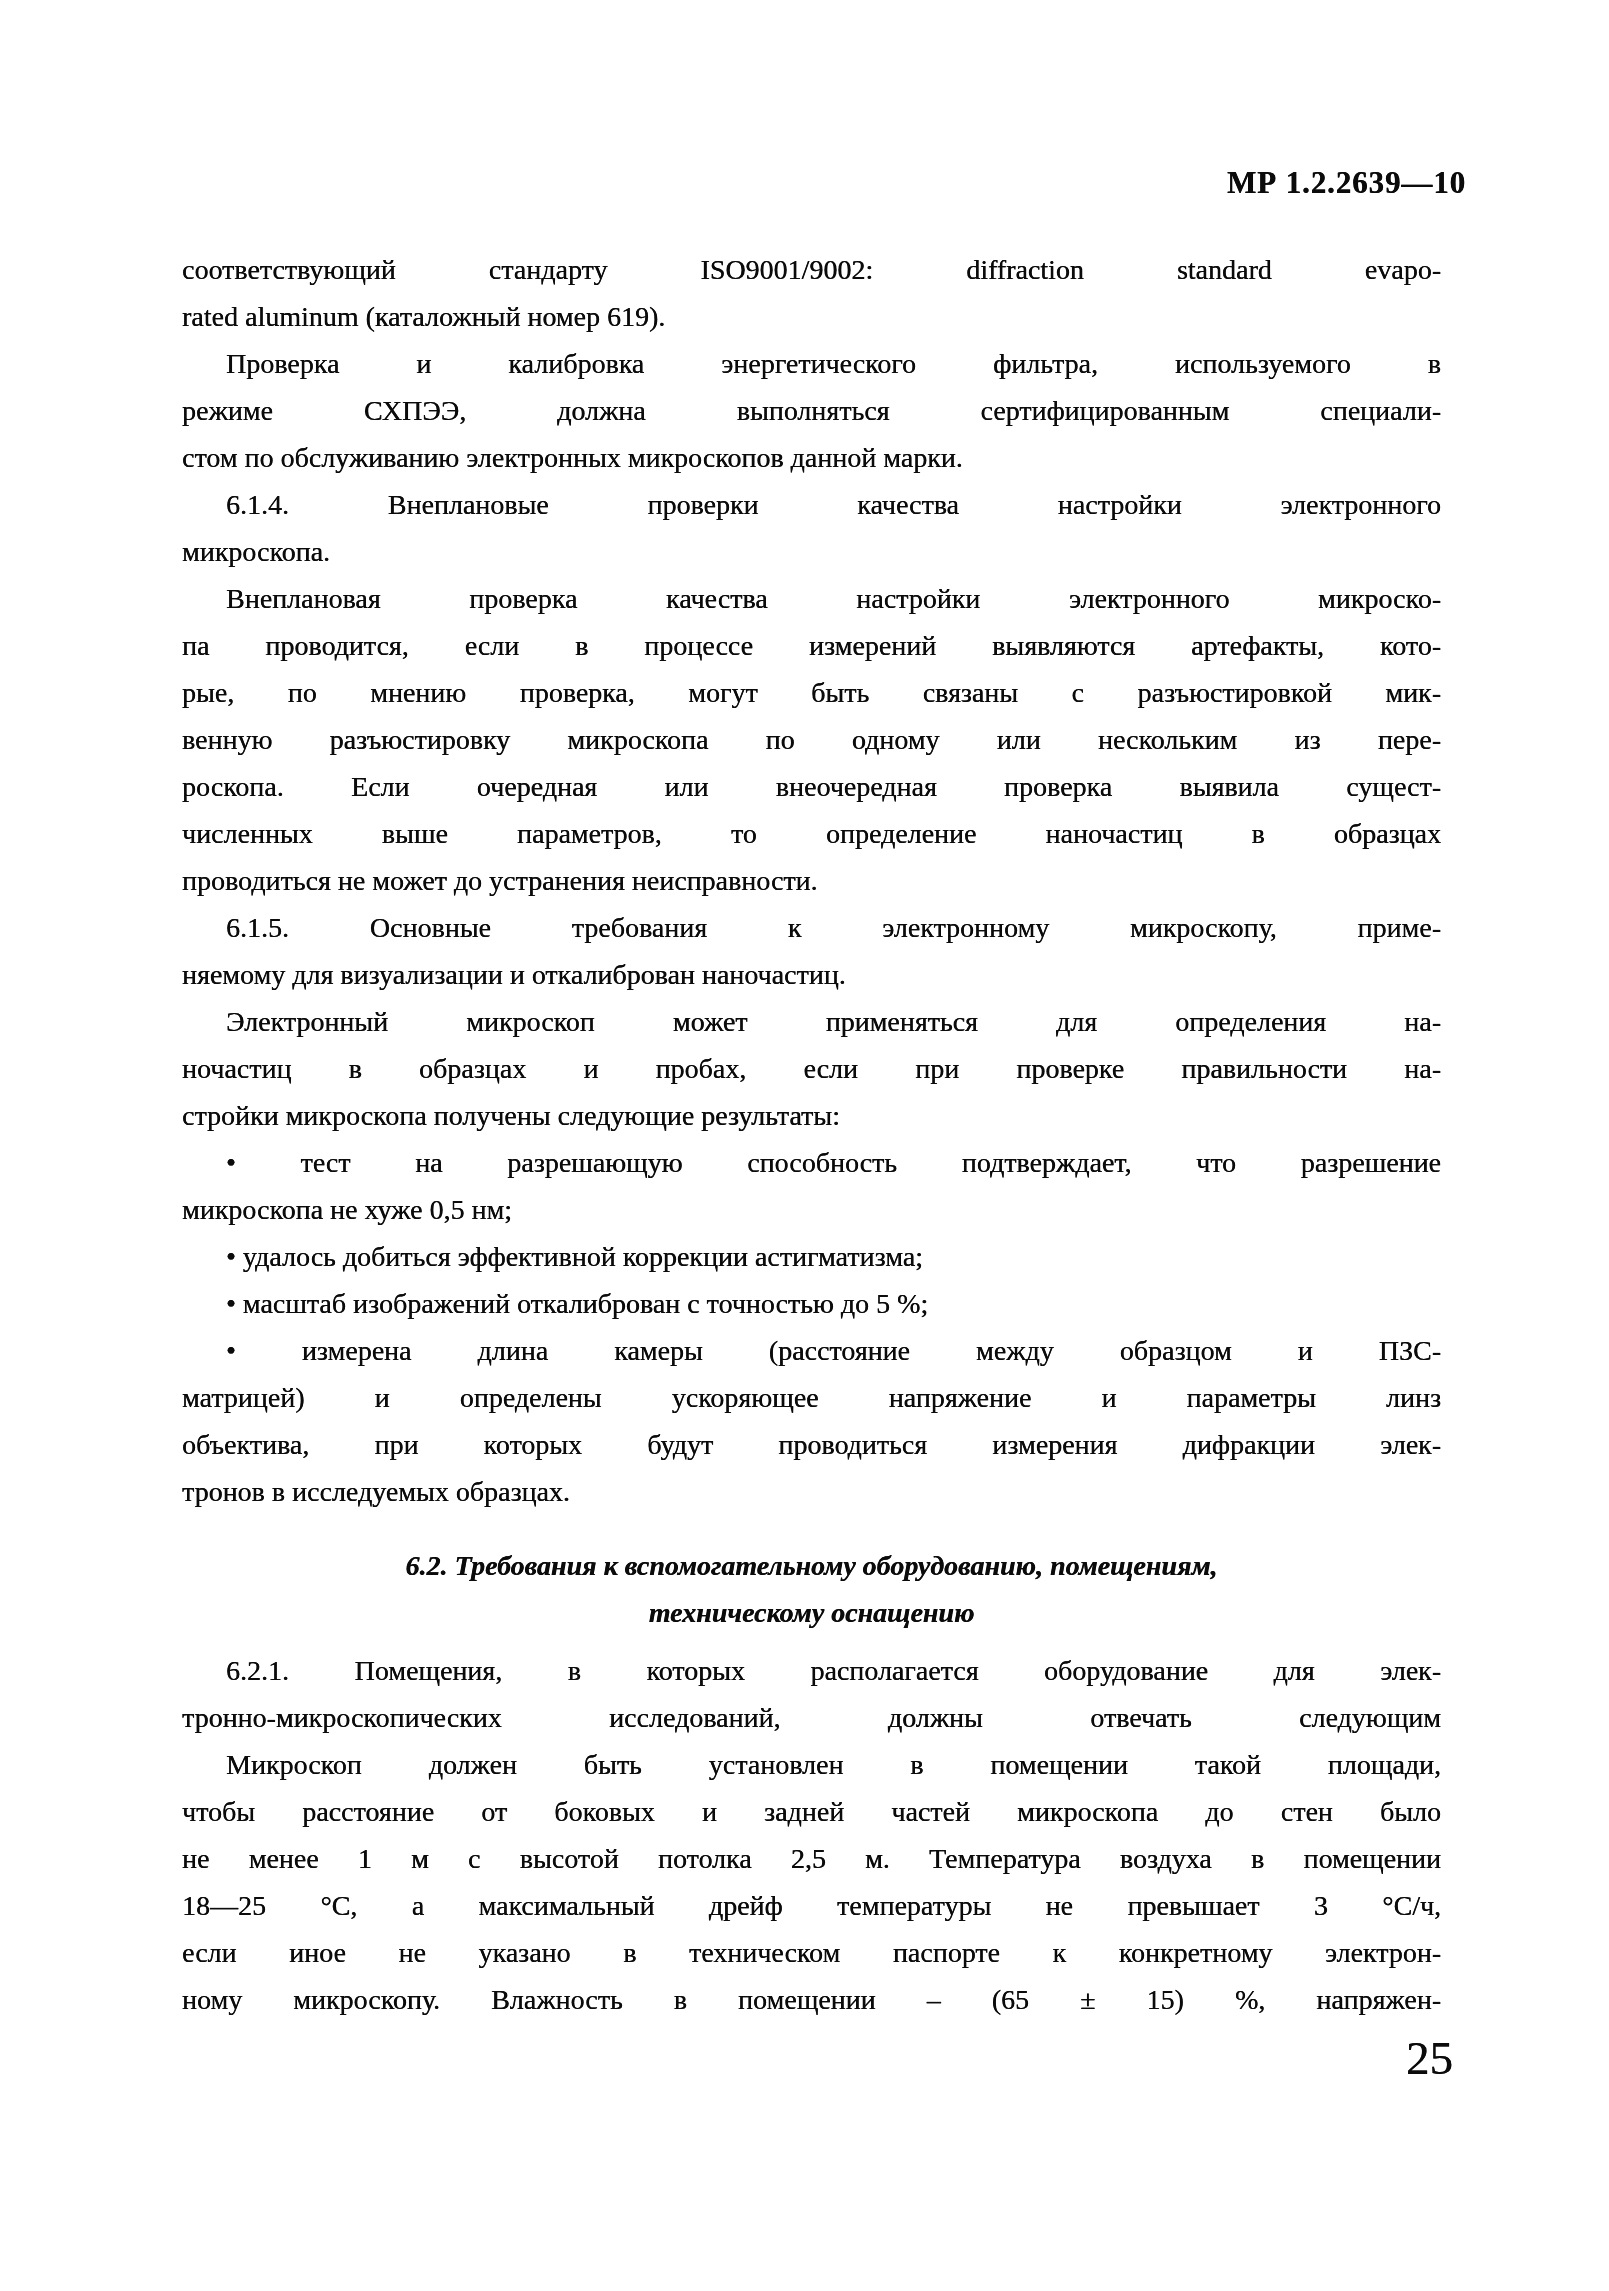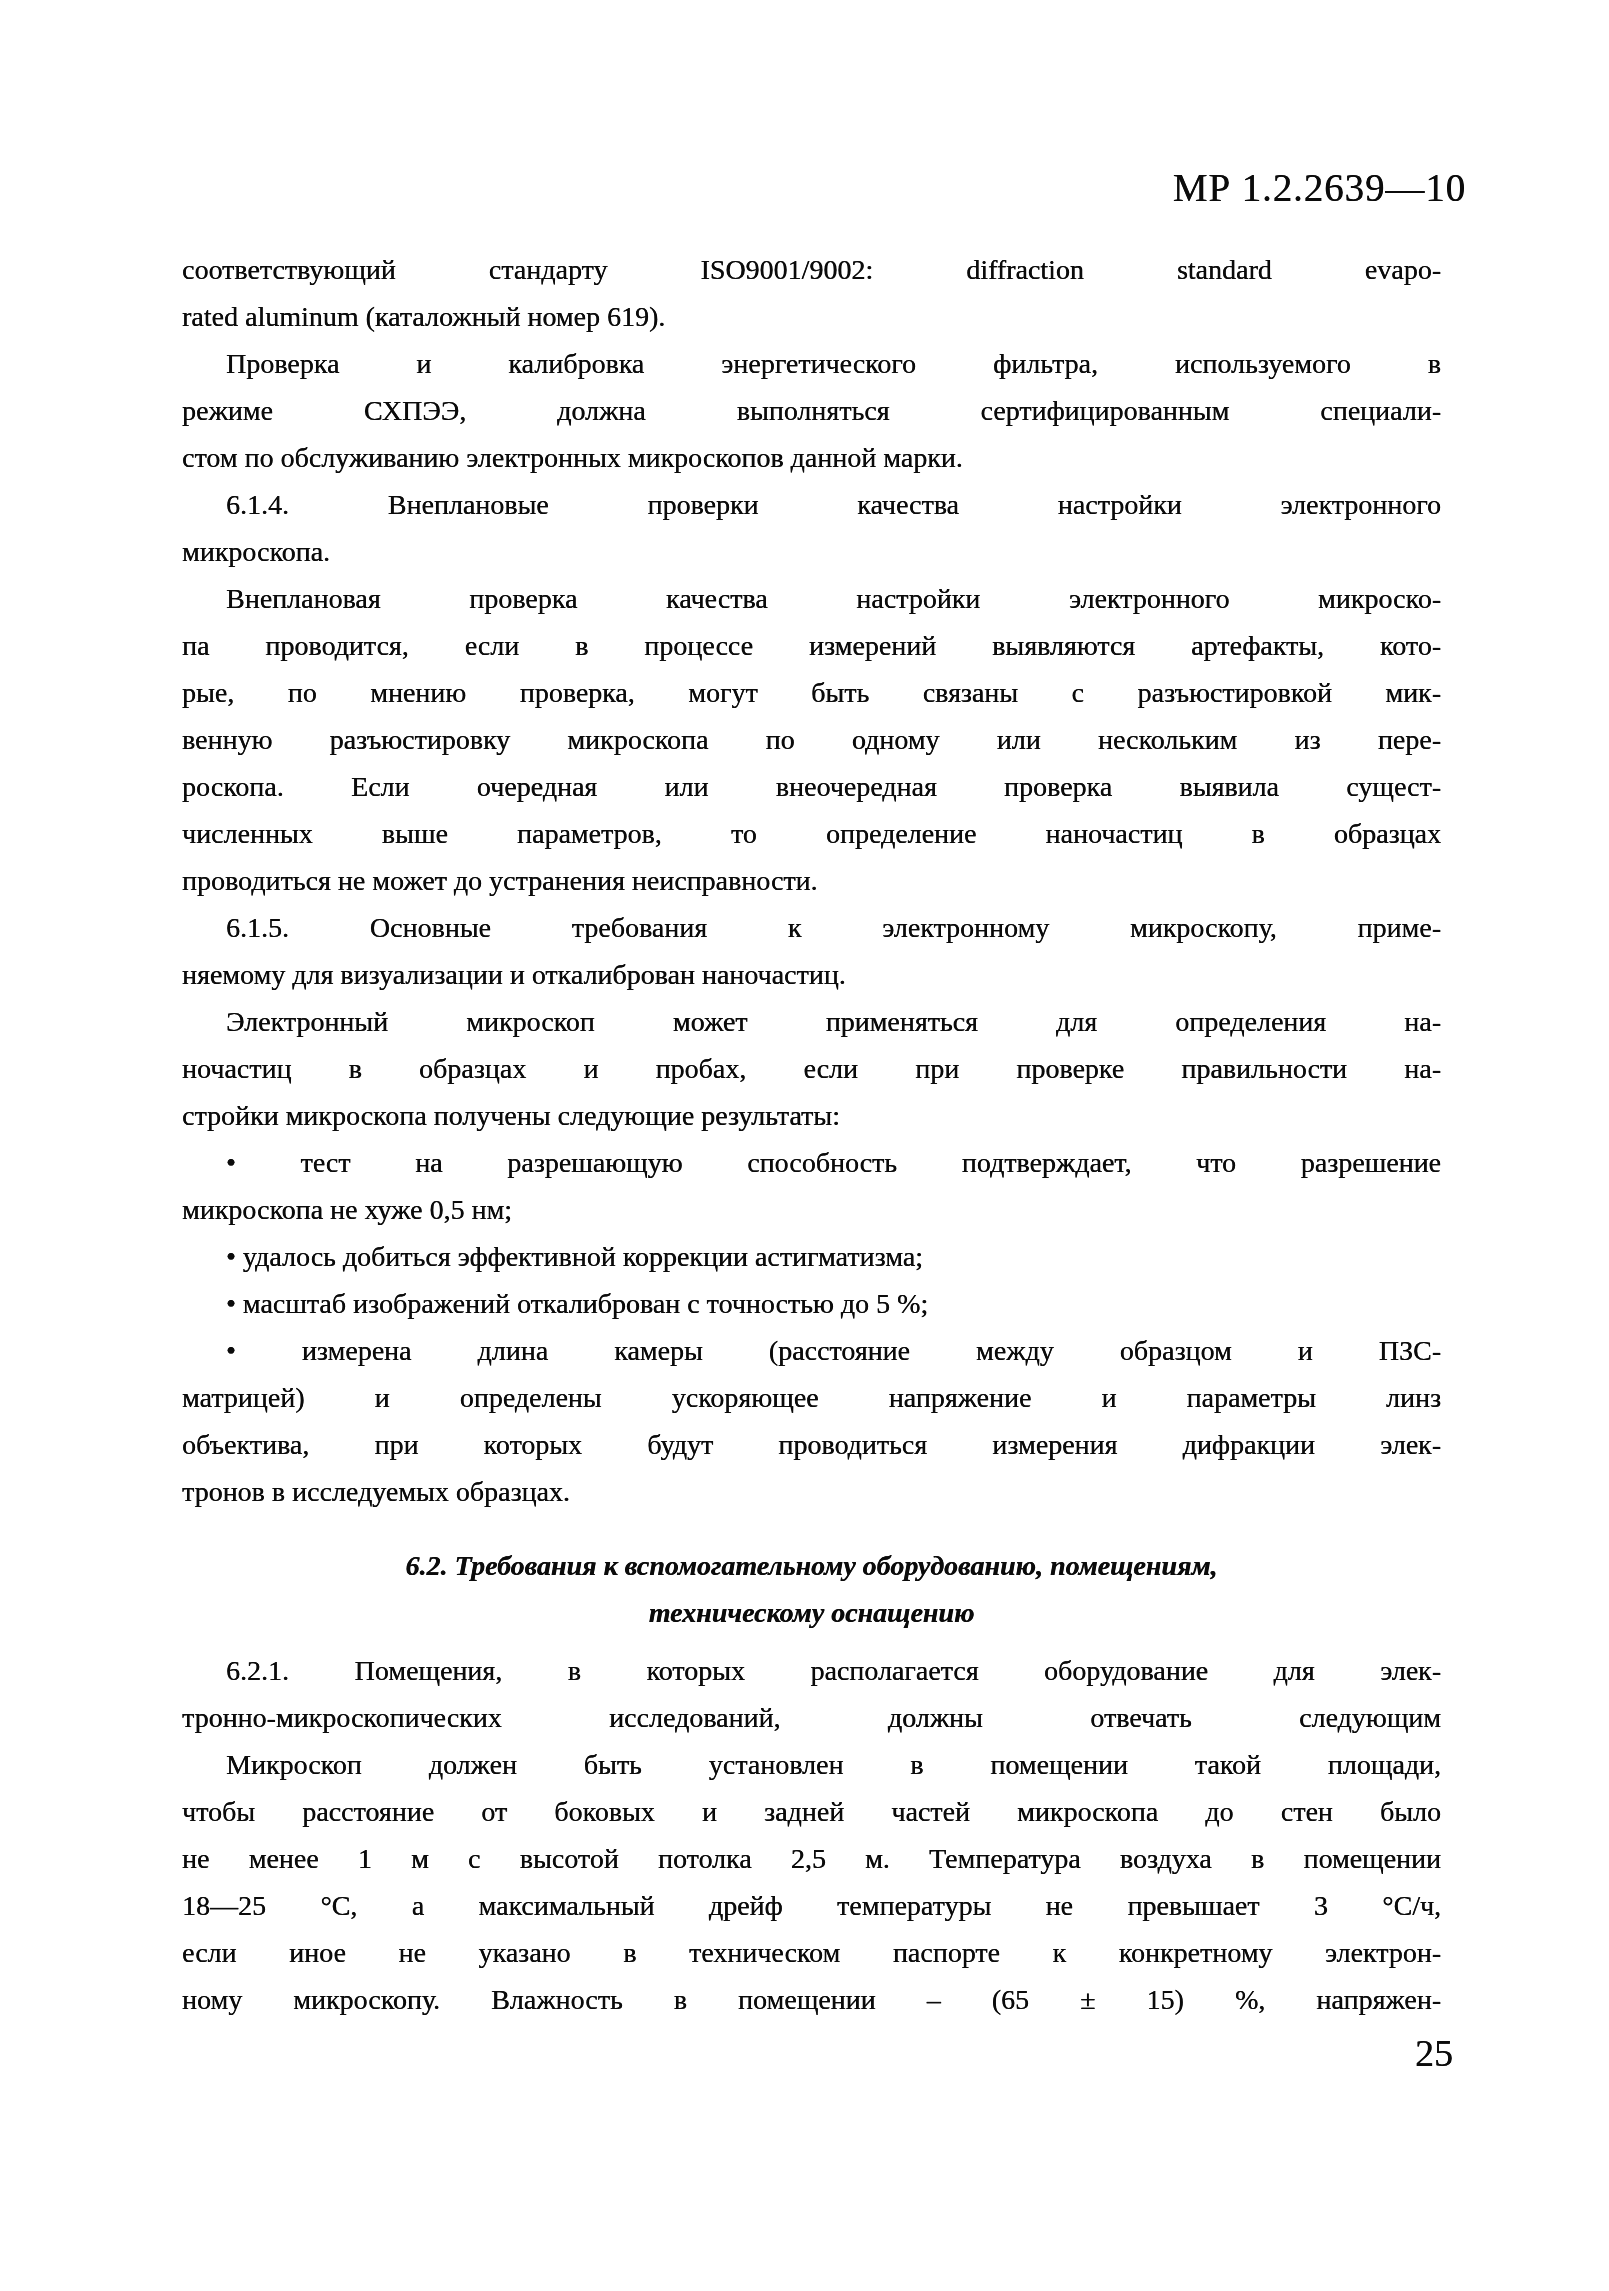--- a/index.html
+++ b/index.html
@@ -9,22 +9,22 @@
     height: 2291px;
     background: #ffffff;
     font-family: "Liberation Serif", serif;
     color: #0b0b0b;
     overflow: hidden;
   }
   .doc-header {
     position: absolute;
     top: 165px;
     right: 144px;
-    font-size: 39px;
-    font-weight: normal;
+    font-size: 31px;
+    font-weight: bold;
     letter-spacing: 0.9px;
     text-shadow: 0.3px 0 0 currentColor;
   }
   .doc-body {
     position: absolute;
     left: 182px;
     top: 246px;
     width: 1259px;
     font-size: 28px;
     line-height: 47px;
@@ -38,21 +38,21 @@
     font-style: italic;
     text-align: center;
     margin-top: 26.5px;
     margin-bottom: 11.4px;
   }
   .heading .ln { text-align: center; text-align-last: center; }
   .page-number {
     position: absolute;
     top: 2031px;
     right: 157px;
-    font-size: 38px;
+    font-size: 47px;
     text-shadow: 0.3px 0 0 currentColor;
   }
 </style>
 </head>
 <body>
 
 <div class="page">
 
   <div class="doc-header">МР 1.2.2639—10</div>
 

